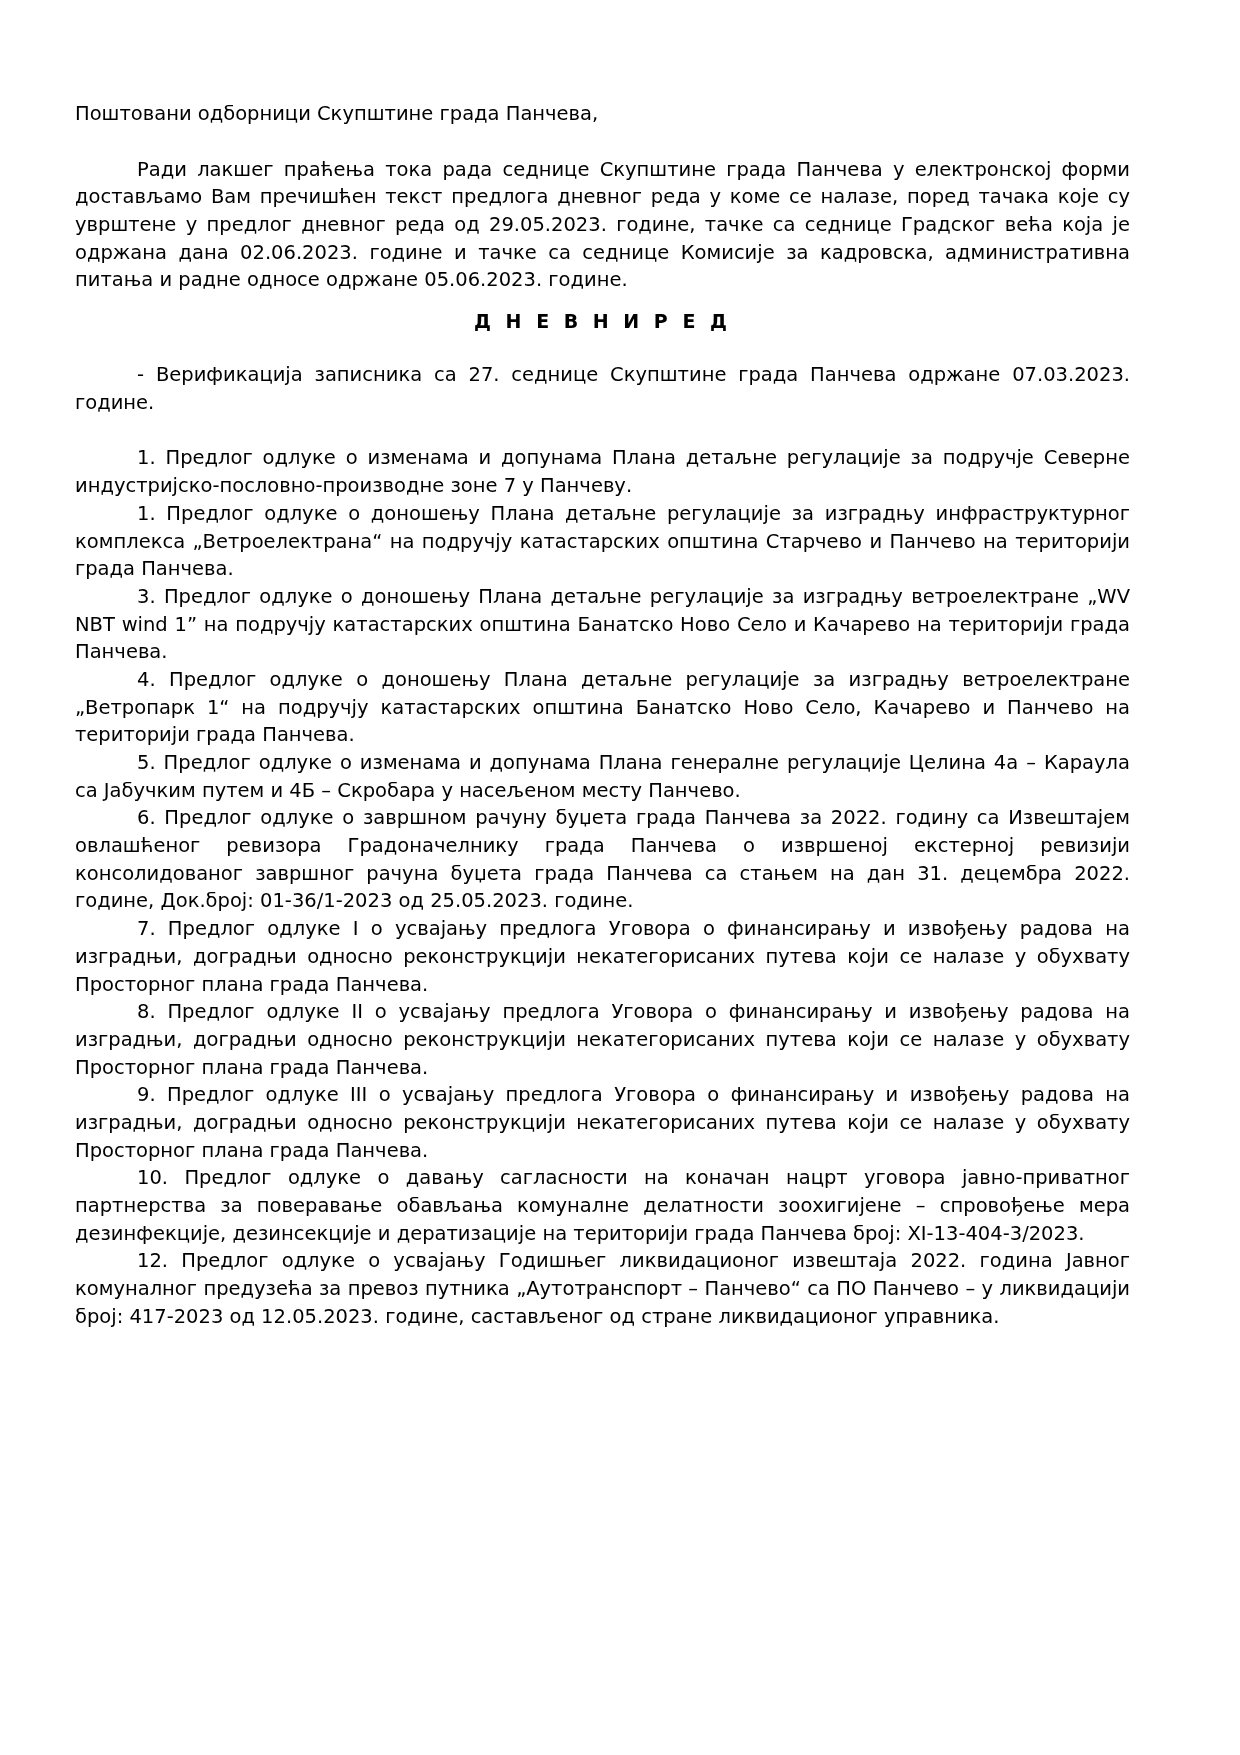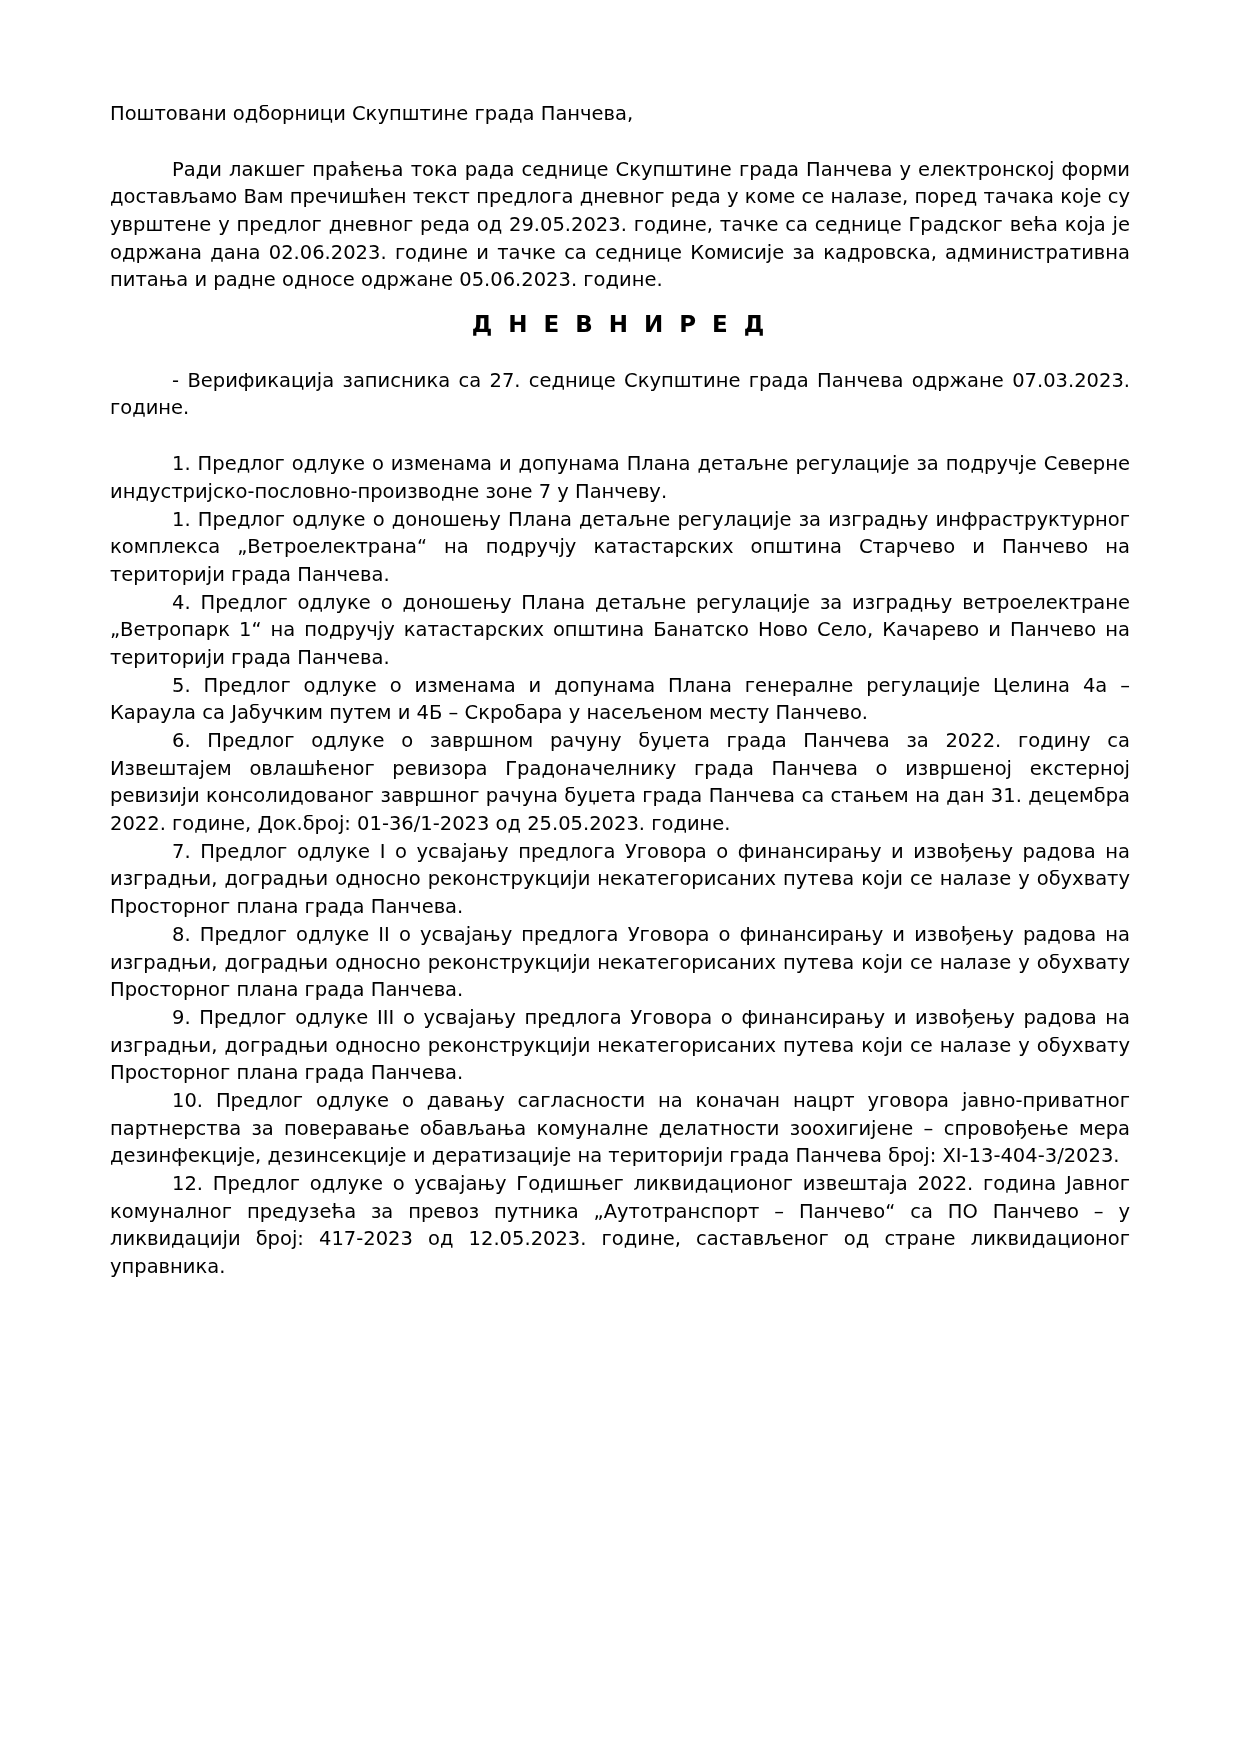--- a/index.html
+++ b/index.html
@@ -10,21 +10,21 @@
   body {
     width: 1240px;
     height: 1755px;
     font-family: "DejaVu Sans", sans-serif;
     color: #000000;
   }
   .page {
     width: 1240px;
     height: 1755px;
     box-sizing: border-box;
-    padding: 100px 110px 60px 110px;
+    padding: 100px 110px 60px 75px;
     position: relative;
   }
   .doc-body {
     font-size: 19.5px;
     line-height: 1.42;
     text-align: justify;
     text-justify: inter-word;
   }
   p {
     margin: 0;
@@ -35,21 +35,21 @@
   }
   .intro {
     text-indent: 62px;
     margin-bottom: 14px;
   }
   .agenda-heading {
     text-align: center;
     font-weight: bold;
     letter-spacing: 4px;
     margin-bottom: 26px;
-    font-size: 23px;
+    font-size: 19px;
   }
   .verification {
     font-weight: normal;
     text-indent: 62px;
     margin-bottom: 28px;
   }
   .item {
     text-indent: 62px;
   }
   
@@ -63,20 +63,21 @@
     <p class="salutation">Поштовани одборници Скупштине града Панчева,</p>
 
     <p class="intro">Ради лакшег праћења тока рада седнице Скупштине града Панчева у електронској форми достављамо Вам пречишћен текст предлога дневног реда у коме се налазе, поред тачака које су уврштене у предлог дневног реда од 29.05.2023. године, тачке са седнице Градског већа која је одржана дана 02.06.2023. године и тачке са седнице Комисије за кадровска, административна питања и радне односе одржане 05.06.2023. године.</p>
 
     <p class="agenda-heading">Д Н Е В Н И   Р Е Д</p>
 
     <p class="verification">- Верификација записника са 27. седнице Скупштине града Панчева одржане 07.03.2023. године.</p>
 
     <p class="item">1. Предлог одлуке о изменама и допунама Плана детаљне регулације за подручје Северне индустријско-пословно-производне зоне 7 у Панчеву.</p>
     <p class="item">1. Предлог одлуке о доношењу Плана детаљне регулације за изградњу инфраструктурног комплекса „Ветроелектрана“ на подручју катастарских општина Старчево и Панчево на територији града Панчева.</p>
+    <p class="item">3. Предлог одлуке о доношењу Плана детаљне регулације за изградњу ветроелектране „WV NBT wind 1” на подручју катастарских општина Банатско Ново Село и Качарево на територији града Панчева.</p>
     <p class="item">4. Предлог одлуке о доношењу Плана детаљне регулације за изградњу ветроелектране „Ветропарк 1“ на подручју катастарских општина Банатско Ново Село, Качарево и Панчево на територији града Панчева.</p>
     <p class="item">5. Предлог одлуке о изменама и допунама Плана генералне регулације Целина 4а – Караула са Јабучким путем и 4Б – Скробара у насељеном месту Панчево.</p>
     <p class="item">6. Предлог одлуке о завршном рачуну буџета града Панчева за 2022. годину са Извештајем овлашћеног ревизора Градоначелнику града Панчева о извршеној екстерној ревизији консолидованог завршног рачуна буџета града Панчева са стањем на дан 31. децембра 2022. године, Док.број: 01-36/1-2023 од 25.05.2023. године.</p>
     <p class="item">7. Предлог одлуке I о усвајању предлога Уговора о финансирању и извођењу радова на изградњи, доградњи односно реконструкцији некатегорисаних путева који се налазе у обухвату Просторног плана града Панчева.</p>
     <p class="item">8. Предлог одлуке II о усвајању предлога Уговора о финансирању и извођењу радова на изградњи, доградњи односно реконструкцији некатегорисаних путева који се налазе у обухвату Просторног плана града Панчева.</p>
     <p class="item">9. Предлог одлуке III о усвајању предлога Уговора о финансирању и извођењу радова на изградњи, доградњи односно реконструкцији некатегорисаних путева који се налазе у обухвату Просторног плана града Панчева.</p>
     <p class="item">10. Предлог одлуке о давању сагласности на коначан нацрт уговора јавно-приватног партнерства за поверавање обављања комуналне делатности зоохигијене – спровођење мера дезинфекције, дезинсекције и дератизације на територији града Панчева број: XI-13-404-3/2023.</p>
     <p class="item">12. Предлог одлуке о усвајању Годишњег ликвидационог извештаја 2022. година Јавног комуналног предузећа за превоз путника „Аутотранспорт – Панчево“ са ПО Панчево – у ликвидацији број: 417-2023 од 12.05.2023. године, састављеног од стране ликвидационог управника.</p>
 
   </div>

